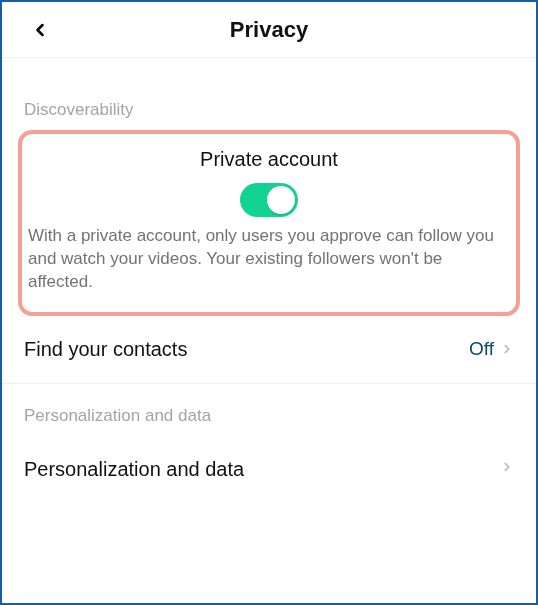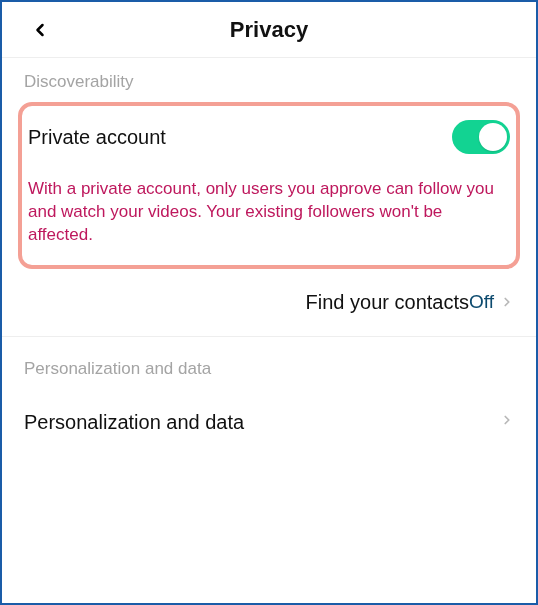--- a/index.html
+++ b/index.html
@@ -42,45 +42,46 @@
       color: #111;
       pointer-events: none;
     }
     .content {
       padding: 0 22px;
     }
     .section-header {
       color: #a4a4a4;
       font-size: 17px;
       font-weight: 500;
-      margin-top: 14px;
+      margin-top: 42px;
       margin-bottom: 10px;
     }
     .highlight-box {
       border: 4px solid #f4a095;
       border-radius: 14px;
       margin: 0 -6px;
       padding: 14px 6px 18px 6px;
     }
     .setting-row {
       display: flex;
       align-items: center;
       justify-content: space-between;
       gap: 12px;
+      flex-direction: column;
     }
     .setting-title {
       font-size: 20px;
       color: #111;
       font-weight: 400;
     }
     .setting-desc {
-      color: #be185d;
+      color: #737373;
       font-size: 17px;
       line-height: 1.35;
-      margin-top: 24px;
+      margin-top: 8px;
     }
     .block + .block { margin-top: 30px; }
     .toggle {
       width: 58px;
       height: 34px;
       border-radius: 17px;
       position: relative;
       flex: 0 0 auto;
     }
     .toggle.on { background: #12d392; }
@@ -92,21 +93,21 @@
       height: 28px;
       border-radius: 50%;
       background: #fff;
       box-shadow: 0 1px 2px rgba(0,0,0,0.15);
     }
     .toggle.on .knob { right: 3px; }
     .toggle.off .knob { left: 3px; }
     .nav-row {
       display: flex;
       align-items: center;
-      justify-content: flex-end;
+      justify-content: space-between;
       padding: 22px 0;
       cursor: pointer;
     }
     .nav-row .right {
       display: flex;
       align-items: center;
       gap: 6px;
       color: #0c4a6e;
       font-size: 19px;
     }

